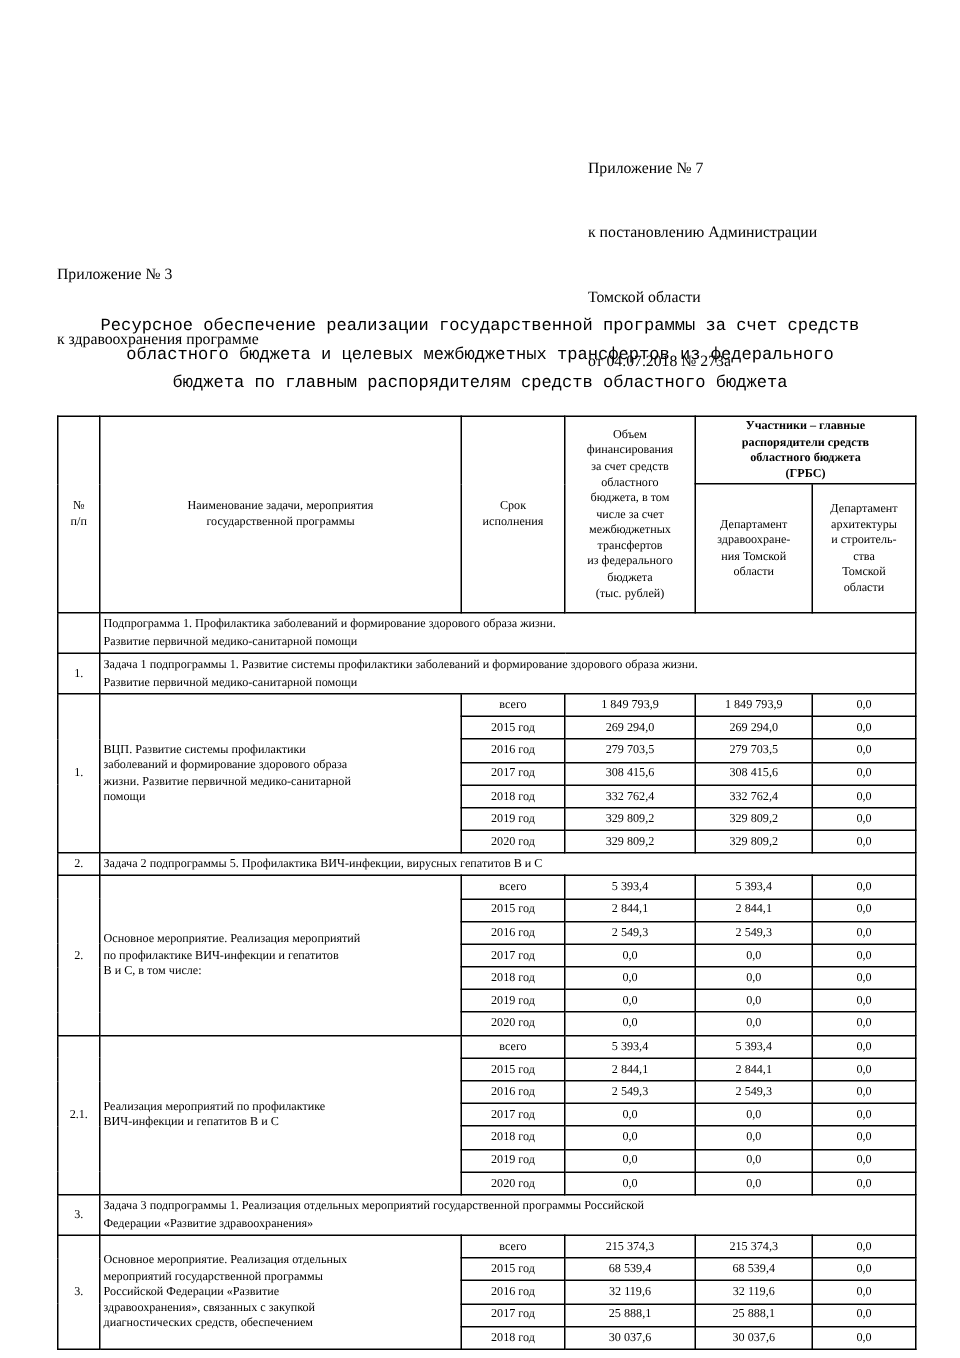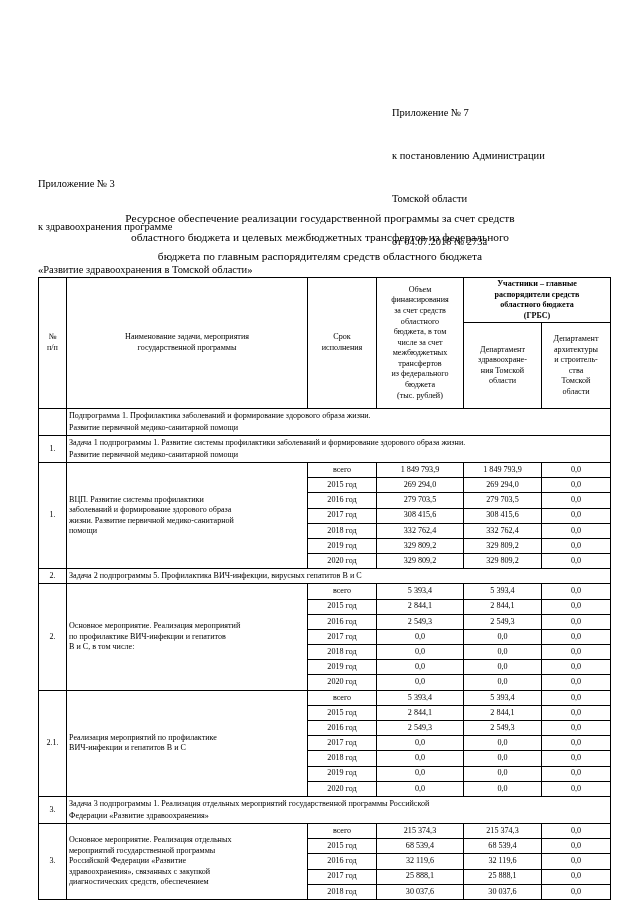--- a/index.html
+++ b/index.html
@@ -44,20 +44,21 @@
 
   
   .doc-title {
     position: absolute;
     left: 60px;
     top: 209px;
     width: 520px;
     text-align: center;
     font-size: 11.4px;
     line-height: 19px;
+    font-family: Liberation Mono, monospace;
   }
   .doc-title .tl { display: block; }
 
   
   table.main {
     position: absolute;
     left: 38px;
     top: 277px;
     width: 572px;
     border-collapse: collapse;
@@ -120,21 +121,20 @@
   <div class="hdr-block hdr-block-1">
     <span class="hdr-line">Приложение № 7</span>
     <span class="hdr-line">к постановлению Администрации</span>
     <span class="hdr-line">Томской области</span>
     <span class="hdr-line">от 04.07.2018 № 273а</span>
   </div>
 
   <div class="hdr-block hdr-block-2">
     <span class="hdr-line">Приложение № 3</span>
     <span class="hdr-line">к здравоохранения программе</span>
-    <span class="hdr-line">«Развитие здравоохранения в Томской области»</span>
   </div>
 
   <div class="doc-title">
     <span class="tl">Ресурсное обеспечение реализации государственной программы за счет средств</span>
     <span class="tl">областного бюджета и целевых межбюджетных трансфертов из федерального</span>
     <span class="tl">бюджета по главным распорядителям средств областного бюджета</span>
   </div>
 
   <table class="main">
     <colgroup>

